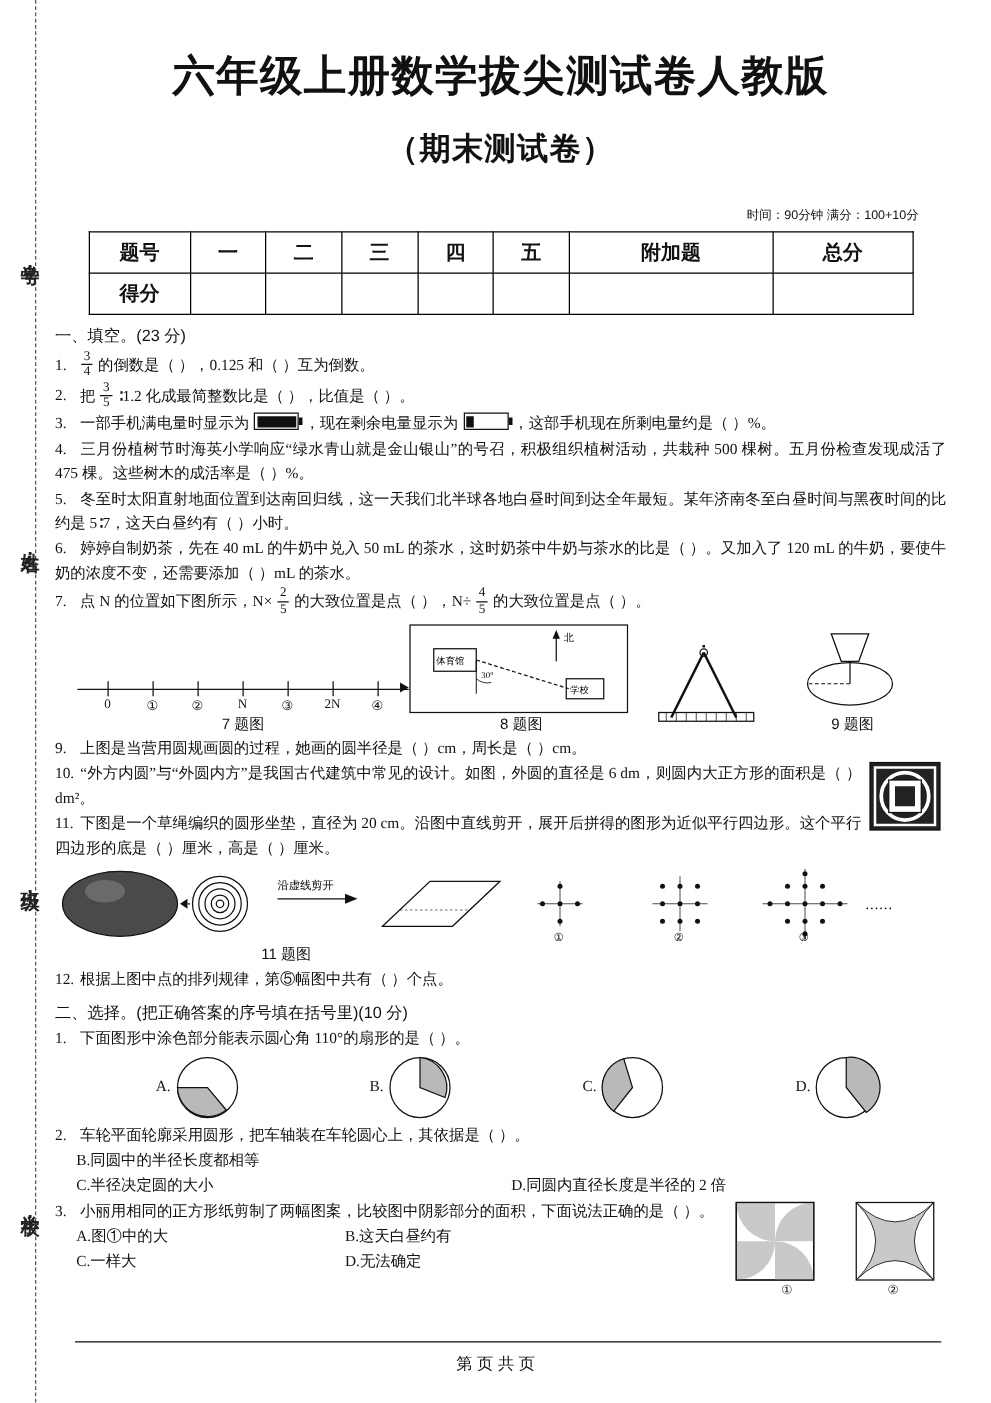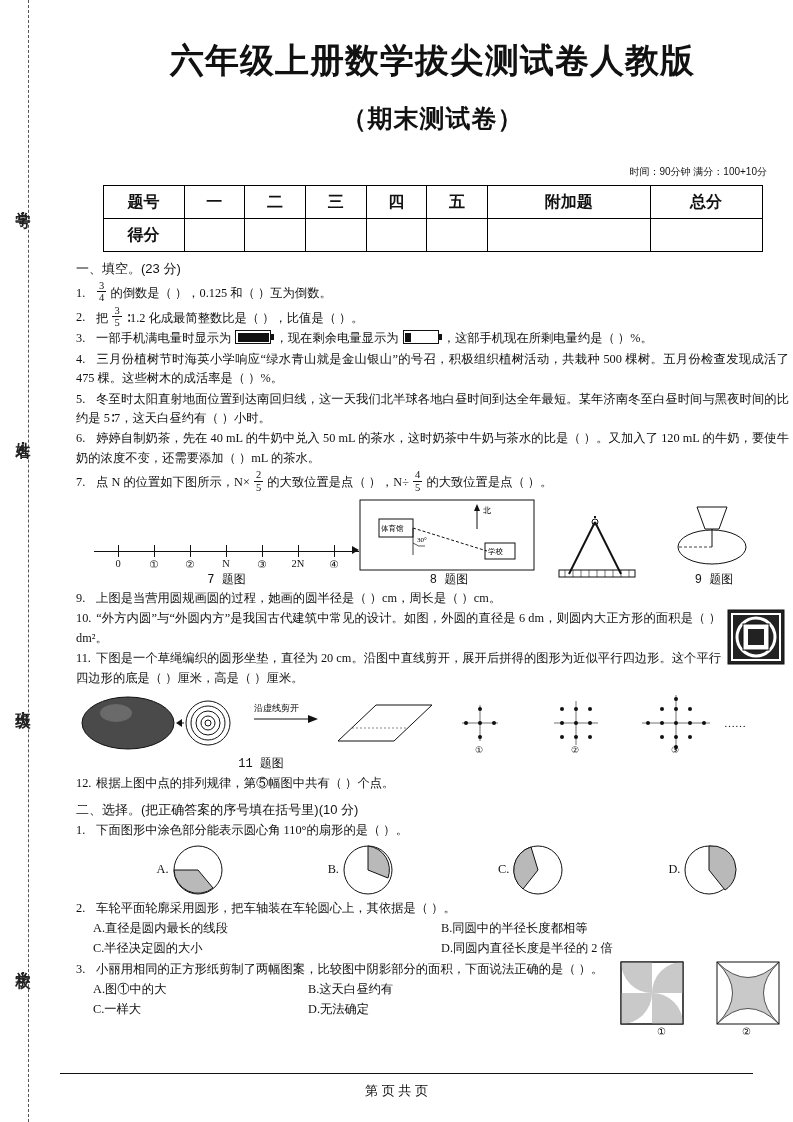--- a/index.html
+++ b/index.html
@@ -27,21 +27,21 @@
     text-orientation:upright;
     font-size:15px;letter-spacing:2px;color:#222;
     font-family:"Liberation Sans","DejaVu Sans",sans-serif;
     font-weight:700;
   }
   .sl-1{top:200px;}
   .sl-2{top:430px;}
   .sl-3{top:700px;}
   .sl-4{top:960px;}
 
-  .content{position:absolute;left:76px;top:0;width:713px;}
+  .content{position:absolute;left:44px;top:0;width:713px;}
 
   h1.title{
     text-align:center;
     font-size:34px;
     font-weight:700;
     margin:38px 0 0 0;
     letter-spacing:1px;
     font-family:"Liberation Sans","DejaVu Sans",sans-serif;
   }
   h2.subtitle{
@@ -105,21 +105,21 @@
     position:relative;vertical-align:-2px;margin:0 1px;
   }
   .battery:after{
     content:"";position:absolute;right:-4px;top:3px;width:3px;height:6px;background:#111;
   }
   .battery .fill{
     position:absolute;left:1.5px;top:1.5px;bottom:1.5px;background:#111;
   }
   .battery.full .fill{right:1.5px;}
   .battery.low .fill{width:6px;}
-  .cap{font-size:12px;text-align:center;font-family:Liberation Mono, monospace;}
+  .cap{font-size:12px;text-align:center;font-family:Liberation Sans, sans-serif;}
 
   .numline{position:relative;height:46px;}
   .numline .axis{position:absolute;left:0;right:0;top:26px;height:1px;background:#111;}
   .numline .arrow{position:absolute;right:0;top:21px;width:0;height:0;border-left:7px solid #111;border-top:4px solid transparent;border-bottom:4px solid transparent;}
   .tick{position:absolute;top:20px;width:1px;height:12px;background:#111;}
   .tlab{position:absolute;top:33px;font-size:10.5px;transform:translateX(-50%);}
 
   .opt{font-size:12.3px;display:inline-block;}
   .optline{font-size:12.3px;line-height:1.6;}
   .col2{display:flex;}
@@ -449,21 +449,20 @@
           <path d="M29 27 L29 3 A24 24 0 0 1 45 47 Z" fill="#b9b9b9" stroke="#111"></path>
         </svg>
       </div>
     </div>
 
     <div class="q">
       <span class="num">2.</span>
       <span>车轮平面轮廓采用圆形，把车轴装在车轮圆心上，其依据是（    ）。</span>
     </div>
     <div class="col2 indent">
-      <div class="optline">A.直径是圆内最长的线段</div>
       <div class="optline">B.同圆中的半径长度都相等</div>
     </div>
     <div class="col2 indent">
       <div class="optline">C.半径决定圆的大小</div>
       <div class="optline">D.同圆内直径长度是半径的 2 倍</div>
     </div>
 
     <div style="position:relative;">
       <div style="float:right;width:170px;margin-left:8px;">
         <svg width="164" height="66" viewBox="0 0 164 66">

